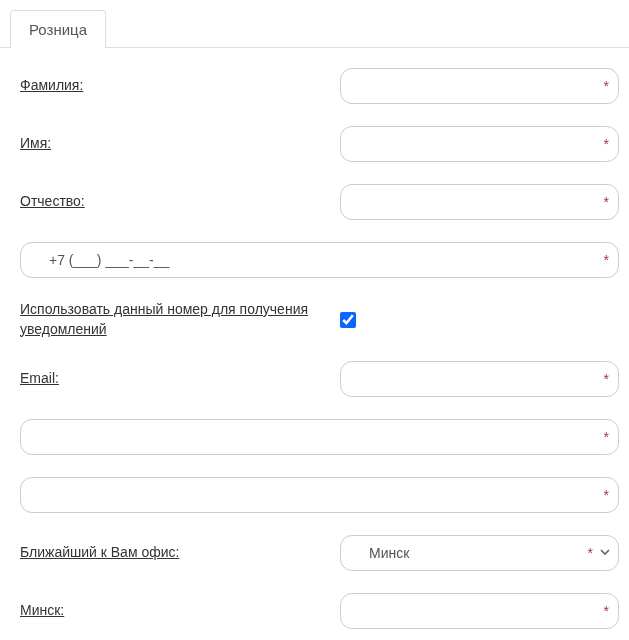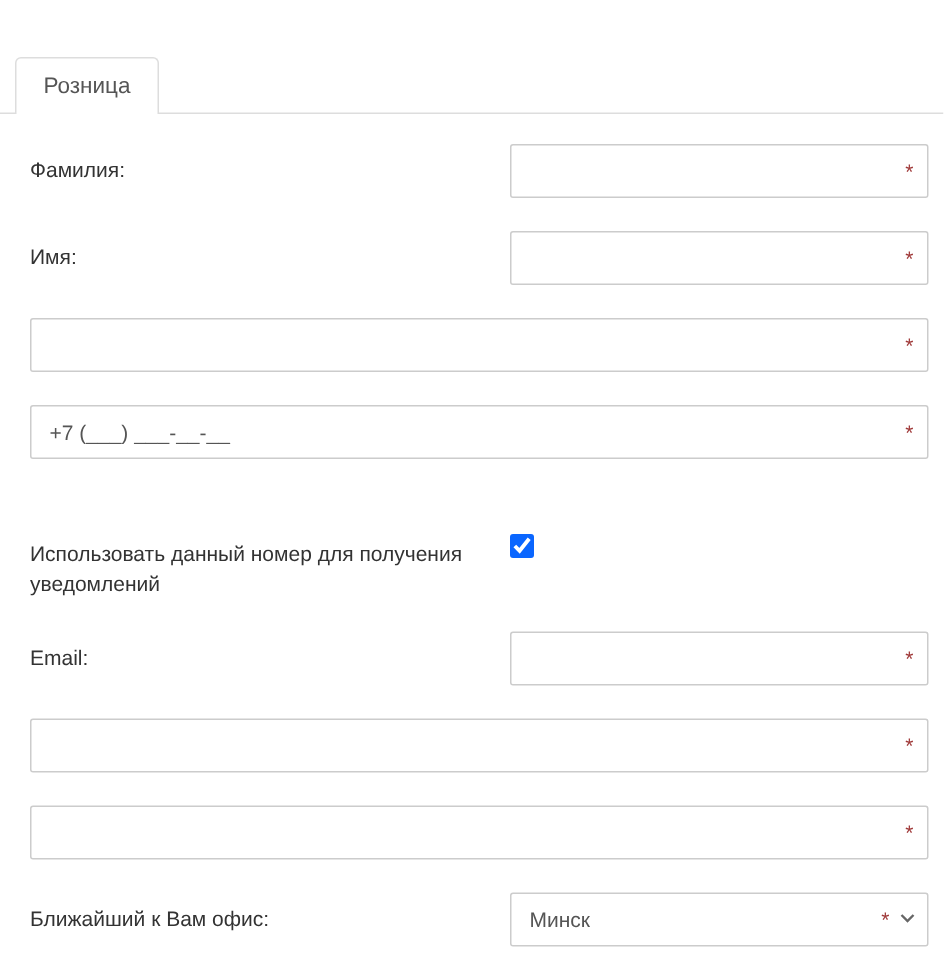--- a/index.html
+++ b/index.html
@@ -18,21 +18,20 @@
   }
   .tab {
     padding: 10px 18px;
     cursor: pointer;
     color: #a05a3a;
     font-size: 15px;
     border: 1px solid transparent;
     border-bottom: none;
     margin-bottom: -1px;
     background: #fff;
-    margin-top: 28px;
   }
   .tab.active {
     border-color: #ddd;
     border-radius: 4px 4px 0 0;
     color: #555;
     background: #fff;
   }
   .form {
     padding: 20px 10px 10px 20px;
   }
@@ -40,33 +39,34 @@
     display: flex;
     align-items: center;
     margin-bottom: 22px;
     min-height: 36px;
   }
   .label {
     width: 320px;
     padding-right: 20px;
     color: #333;
     line-height: 1.4;
+    text-decoration: underline;
   }
   .field {
     flex: 1;
     position: relative;
     display: flex;
     align-items: center;
   }
   .input, .select {
     width: 100%;
     height: 36px;
     border: 1px solid #ccc;
-    border-radius: 2px;
-    padding: 6px 24px 6px 12px;
+    border-radius: 12px;
+    padding: 6px 24px 6px 28px;
     font-size: 14px;
     color: #555;
     background: #fff;
     appearance: none;
   }
   .req {
     position: absolute;
     right: 10px;
     top: 50%;
     transform: translateY(-50%);
@@ -82,21 +82,21 @@
     transform: translateY(-50%);
     pointer-events: none;
     color: #666;
   }
   .checkbox {
     width: 16px;
     height: 16px;
     accent-color: #0a66ff;
     cursor: pointer;
   }
-  .row-check .label { padding-top: 0; margin-top: 32px; }
+  .row-check .label { padding-top: 0; }
 </style>
 </head>
 <body>
 
 <div class="tabs">
   <div class="tab active">Розница</div>
 </div>
 
 <div class="form">
 
@@ -110,20 +110,21 @@
 
   <div class="row">
     <div class="label">Имя:</div>
     <div class="field">
       <input class="input" type="text" value="" style="">
       <span class="req">*</span>
     </div>
   </div>
 
   <div class="row">
+    <div class="label">Отчество:</div>
     <div class="field">
       <input class="input" type="text" value="" style="">
       <span class="req">*</span>
     </div>
   </div>
 
   <div class="row">
     <div class="field">
       <input class="input" type="text" value="+7 (___) ___-__-__" style="">
       <span class="req">*</span>

